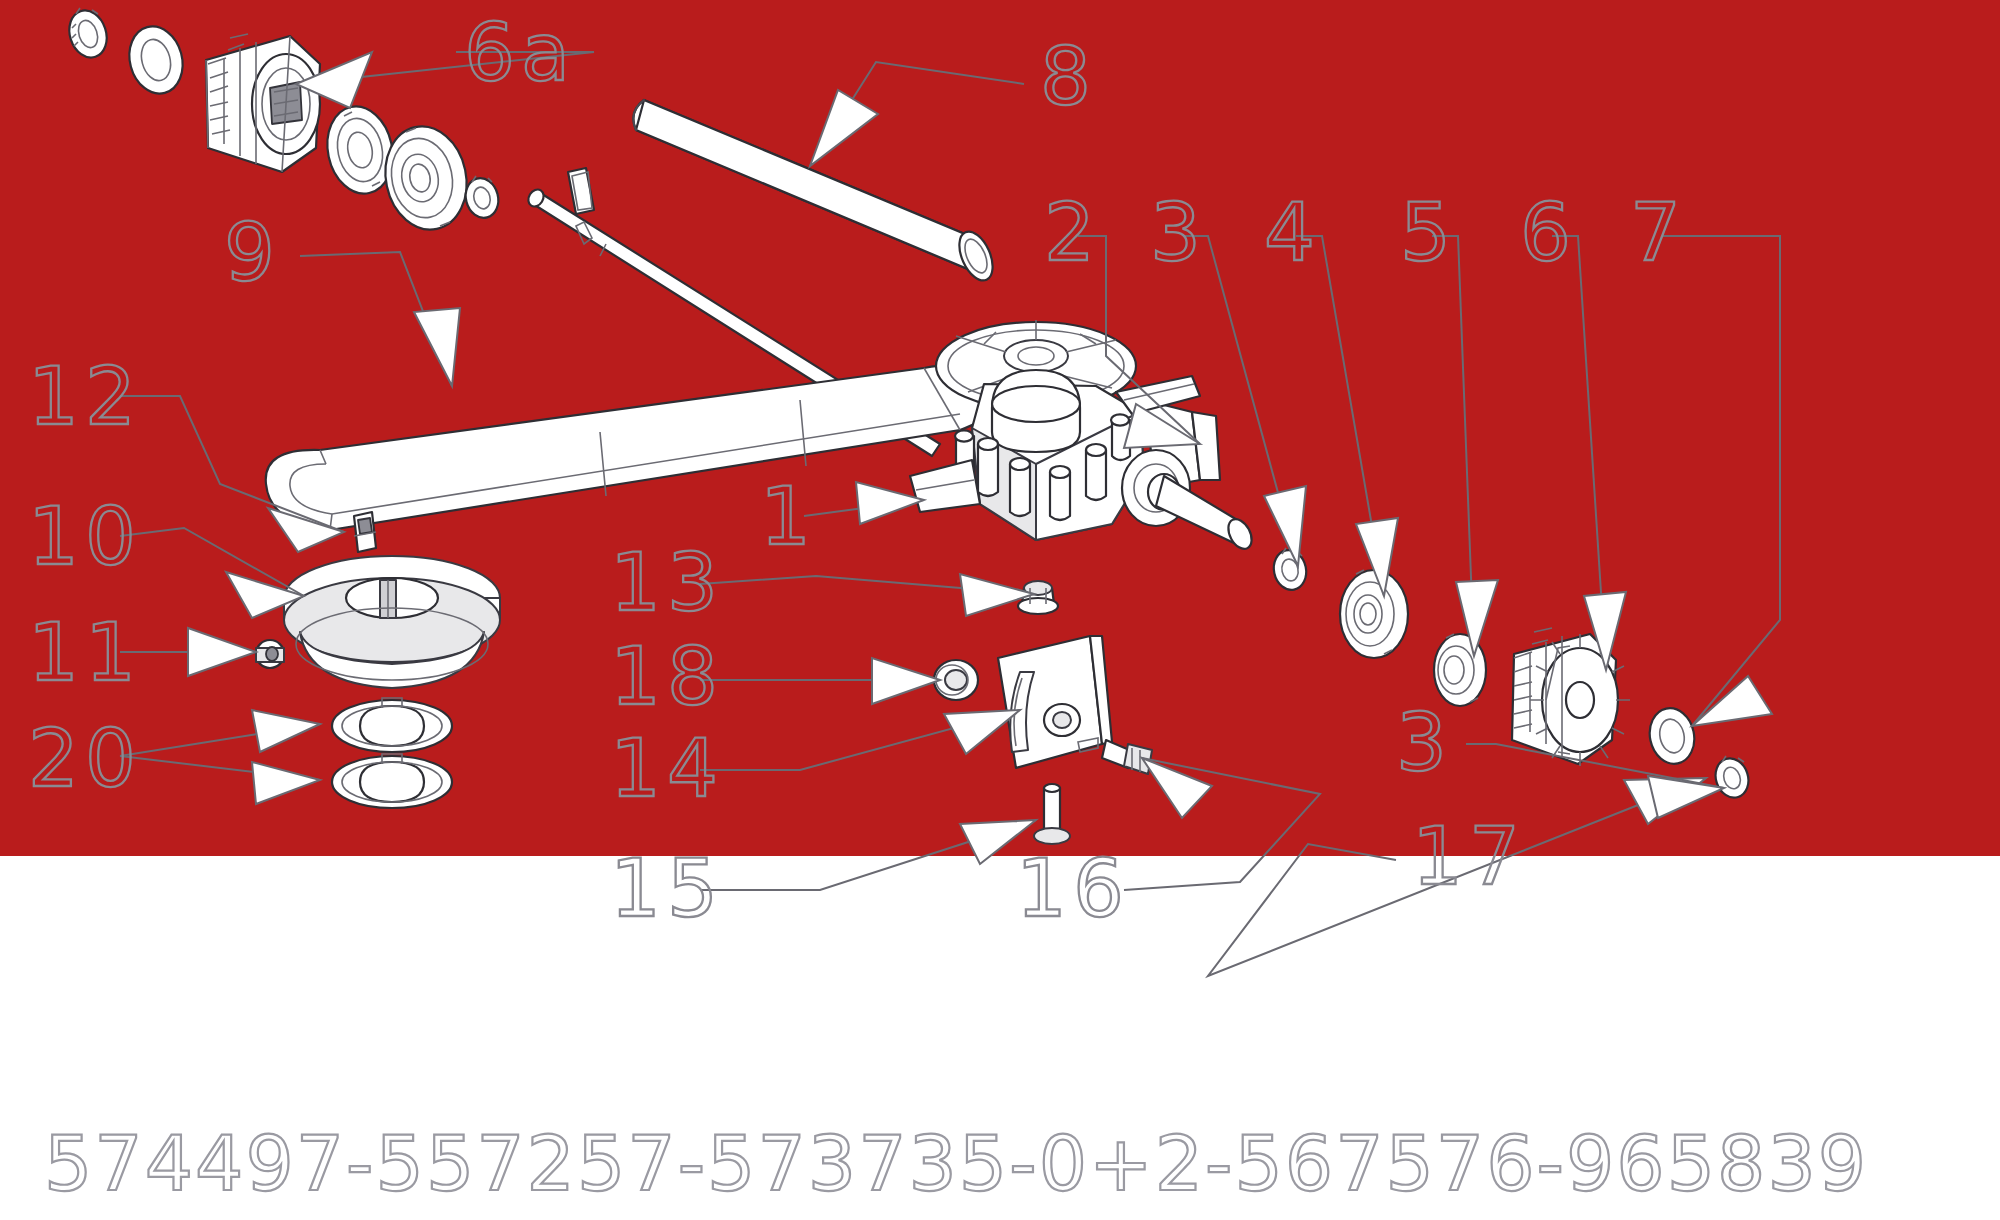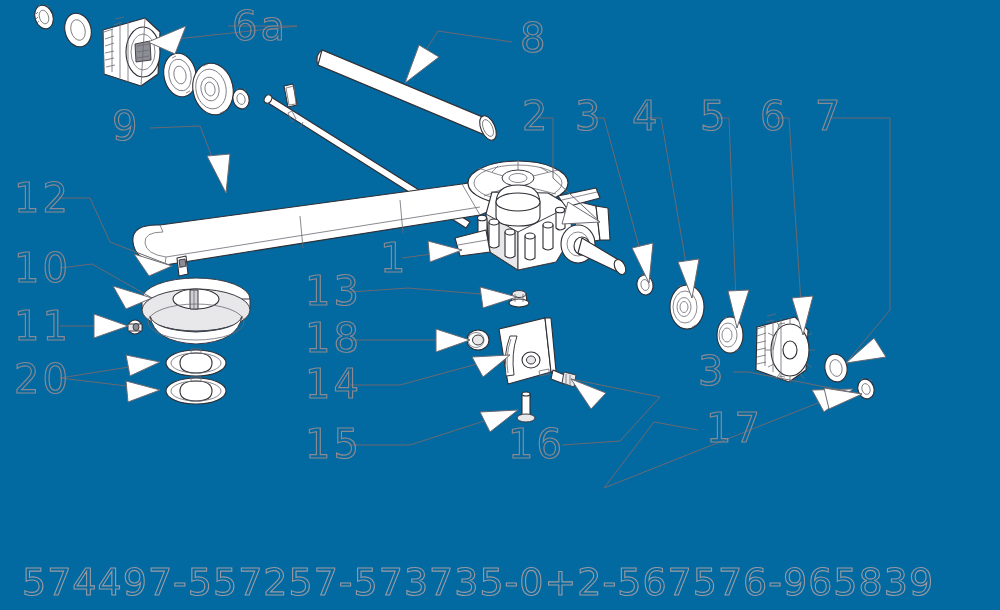--- a/index.html
+++ b/index.html
@@ -1,18 +1,18 @@
 <!DOCTYPE html>
 <html><head>
 <meta charset="utf-8">
 <style>
   html,body{margin:0;padding:0;background:#ffffff;}
   body{width:1000px;height:610px;overflow:hidden;
        font-family:"DejaVu Sans", sans-serif;}
-  #diagram-root{position:relative;width:1000px;height:610px;background:#0369a1;}
+  #diagram-root{position:relative;width:1000px;height:428px;background:#b91c1c;}
   svg{display:block;}
   .ln{fill:none;stroke:#4a4a52;stroke-width:1;stroke-linejoin:round;stroke-linecap:round;}
   .lnthin{fill:none;stroke:#6b6b73;stroke-width:0.8;}
   .fillw{fill:#ffffff;stroke:#3a3a42;stroke-width:1;stroke-linejoin:round;}
   .fillw2{fill:#ffffff;stroke:#2e2e34;stroke-width:1.1;stroke-linejoin:round;}
   .fillgrey{fill:#e8e8ea;stroke:#3a3a42;stroke-width:1;stroke-linejoin:round;}
   .fillgrey2{fill:#d0d0d4;stroke:#3a3a42;stroke-width:1;stroke-linejoin:round;}
   .filldark{fill:#8d8d95;stroke:#33333a;stroke-width:0.9;stroke-linejoin:round;}
   .leader{fill:none;stroke:#6a6a72;stroke-width:1;stroke-linejoin:miter;}
   .arrowhead{fill:#ffffff;stroke:#6a6a72;stroke-width:1;stroke-linejoin:miter;}

